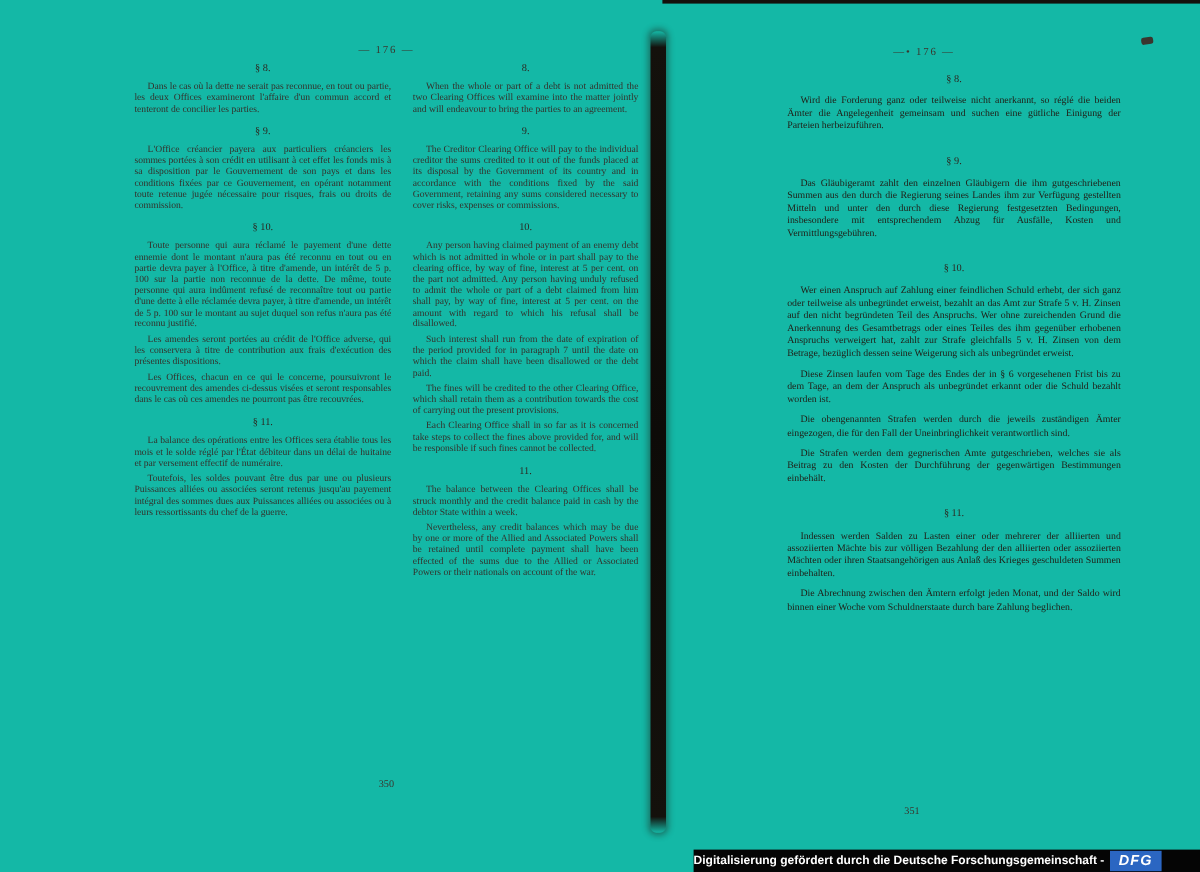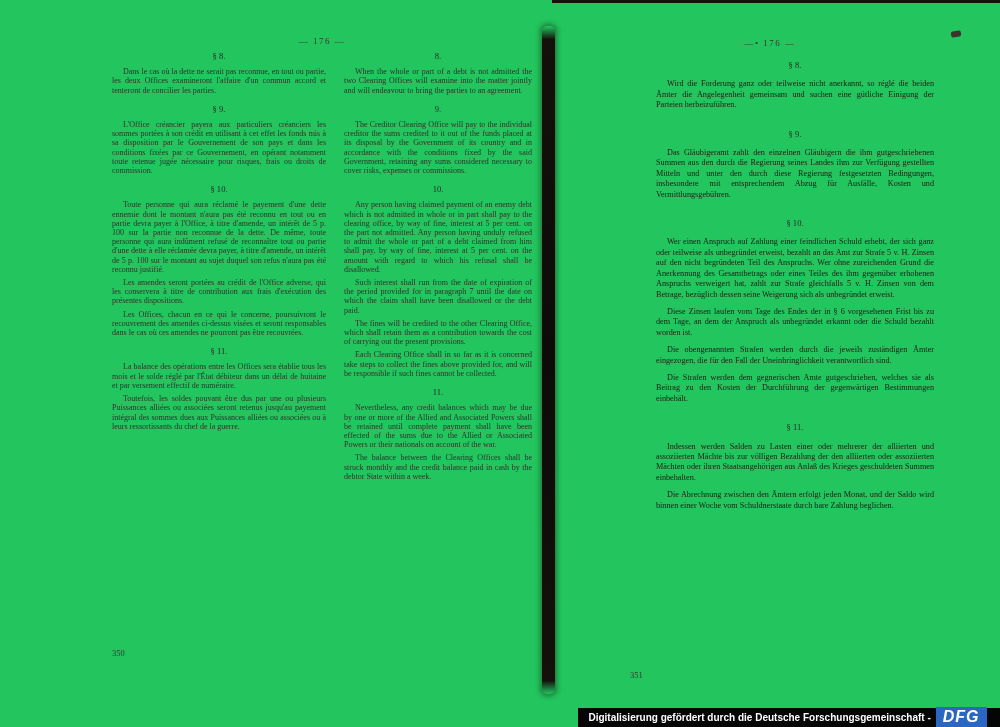--- a/index.html
+++ b/index.html
@@ -3,21 +3,21 @@
 <meta charset="utf-8">
 <style>
   html, body { margin:0; padding:0; }
   body { background:#e9e9e6; }
 
   .scan {
     position:relative;
     width:1000px;
     height:727px;
     margin:0 auto;
-    background:#22c55e;
+    background:#14b8a6;
     overflow:hidden;
     font-family:"Liberation Serif", serif;
   }
 
   
   .binding {
     position:absolute;
     left:542px; top:26px;
     width:13px; height:668px;
     background:linear-gradient(180deg, rgba(20,17,12,0) 0%, #14110c 2%, #0d0b08 50%, #14110c 98%, rgba(20,17,12,0) 100%);
@@ -45,21 +45,21 @@
     letter-spacing:1.5px;
     text-align:center;
     color:#3a362e;
   }
   .hdr-left  { left:112px; top:36px; width:420px; }
   .hdr-right { left:630px; top:38px; width:280px; }
 
   .page-footer {
     position:absolute;
     font-size:8.5px;
-    text-align:left;
+    text-align:center;
     color:#3a362e;
   }
   .ftr-left  { left:112px; top:648px; width:420px; }
   .ftr-right { left:630px; top:670px; width:260px; }
 
   .col {
     position:absolute;
     text-align:justify;
     color:#34312b;
   }
@@ -81,37 +81,37 @@
   .col .sec-heading:first-child { margin-top:2px; }
   .col-de .sec-heading:first-child { margin-top:8px; }
 
   .dfg-bar {
     position:absolute;
     left:578px; top:708px;
     width:422px; height:19px;
     background:#050505;
     display:flex;
     align-items:center;
-    justify-content:center;
+    justify-content:flex-start;
     gap:5px;
     padding-right:3px;
     box-sizing:border-box;
     font-family:"Liberation Sans", sans-serif;
   }
   .dfg-credit {
     color:#ffffff;
     font-weight:bold;
     font-size:10px;
     white-space:nowrap;
   }
   .dfg-logo {
     color:#ffffff;
     font-weight:bold;
     font-style:italic;
-    font-size:16px;
+    font-size:12px;
     letter-spacing:1px;
     padding:1px 7px 2px;
   }
 </style>
 </head>
 <body>
 
 <div class="scan">
 
   <div>
@@ -133,22 +133,22 @@
         <div class="sec-heading">8.</div>
         <p class="para">When the whole or part of a debt is not admitted the two Clearing Offices will examine into the matter jointly and will endeavour to bring the parties to an agreement.</p>
         <div class="sec-heading">9.</div>
         <p class="para">The Creditor Clearing Office will pay to the individual creditor the sums credited to it out of the funds placed at its disposal by the Government of its country and in accordance with the conditions fixed by the said Government, retaining any sums considered necessary to cover risks, expenses or commissions.</p>
         <div class="sec-heading">10.</div>
         <p class="para">Any person having claimed payment of an enemy debt which is not admitted in whole or in part shall pay to the clearing office, by way of fine, interest at 5 per cent. on the part not admitted. Any person having unduly refused to admit the whole or part of a debt claimed from him shall pay, by way of fine, interest at 5 per cent. on the amount with regard to which his refusal shall be disallowed.</p>
         <p class="para">Such interest shall run from the date of expiration of the period provided for in paragraph 7 until the date on which the claim shall have been disallowed or the debt paid.</p>
         <p class="para">The fines will be credited to the other Clearing Office, which shall retain them as a contribution towards the cost of carrying out the present provisions.</p>
         <p class="para">Each Clearing Office shall in so far as it is concerned take steps to collect the fines above provided for, and will be responsible if such fines cannot be collected.</p>
         <div class="sec-heading">11.</div>
+        <p class="para">The balance between the Clearing Offices shall be struck monthly and the credit balance paid in cash by the debtor State within a week.</p>
         <p class="para">Nevertheless, any credit balances which may be due by one or more of the Allied and Associated Powers shall be retained until complete payment shall have been effected of the sums due to the Allied or Associated Powers or their nationals on account of the war.</p>
-        <p class="para">The balance between the Clearing Offices shall be struck monthly and the credit balance paid in cash by the debtor State within a week.</p>
       </div>
     <div class="page-footer ftr-left">350</div>
   </div>
 
   <div class="binding"></div>
   <div class="top-edge"></div>
   <div class="speck"></div>
 
   <div>
     <div class="page-header hdr-right">—•  176  —</div>

